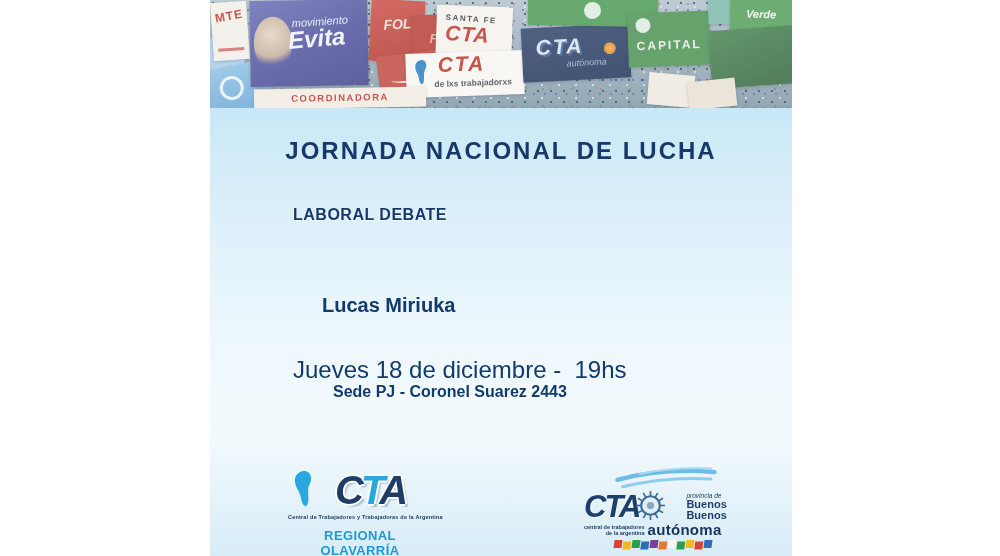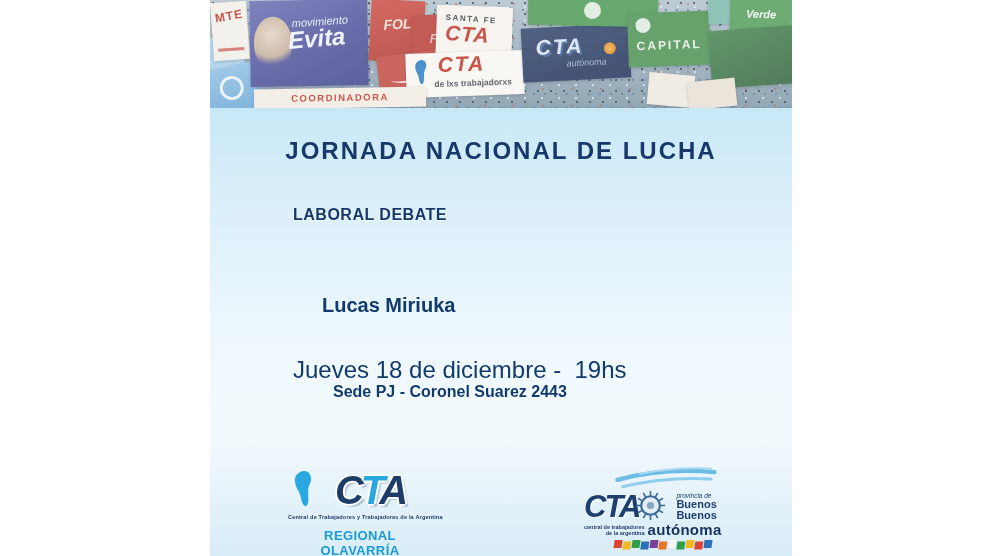--- a/index.html
+++ b/index.html
@@ -91,21 +91,21 @@
   .logo-left .org-line{display:block;font-size:5.5px;font-weight:bold;color:#1d3c68;letter-spacing:.2px;margin-top:2px;white-space:nowrap;}
   .logo-left .regional{display:block;font-size:13px;font-weight:bold;color:#1b9ad6;letter-spacing:.4px;margin-top:8px;}
 
   
   .logo-right{position:absolute;left:372px;top:466px;width:170px;height:86px;}
   .swoosh{position:absolute;left:28px;top:0;width:112px;height:26px;}
   .lr-row1{position:absolute;left:2px;top:26px;display:flex;align-items:flex-start;}
   .cta2{font-size:31px;font-weight:bold;font-style:italic;letter-spacing:-2px;color:#1e3f6d;line-height:30px;
         text-shadow:1px 1px 0 rgba(255,255,255,.6);}
   .sun{width:33px;height:33px;margin-left:-5px;margin-top:-3px;}
-  .prov{margin-left:9px;color:#1e3f6d;text-align:left;}
+  .prov{margin-left:19px;color:#1e3f6d;text-align:left;}
   .prov .pre{display:block;font-size:6.5px;font-style:italic;line-height:7px;}
   .prov .l{display:block;font-size:11px;font-weight:bold;line-height:10.5px;}
   .lr-row2{position:absolute;left:2px;top:57px;display:flex;align-items:flex-end;}
   .org2{font-size:5.5px;line-height:6px;font-weight:bold;color:#1e3f6d;text-align:right;}
   .branch{font-size:15px;font-weight:bold;color:#16335e;line-height:13px;margin-left:3px;letter-spacing:.3px;}
   .mosaic{position:absolute;left:32px;top:74px;display:flex;gap:1px;transform:skewX(-8deg);}
   .mz{width:8px;height:8px;display:inline-block;}
   .mosaic .mz:nth-child(even){transform:translateY(1.5px);}
 </style>
 </head>

